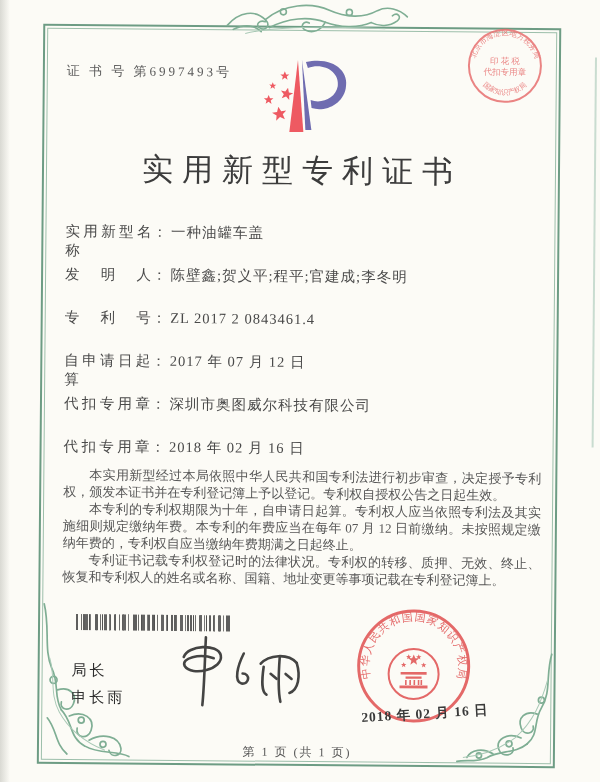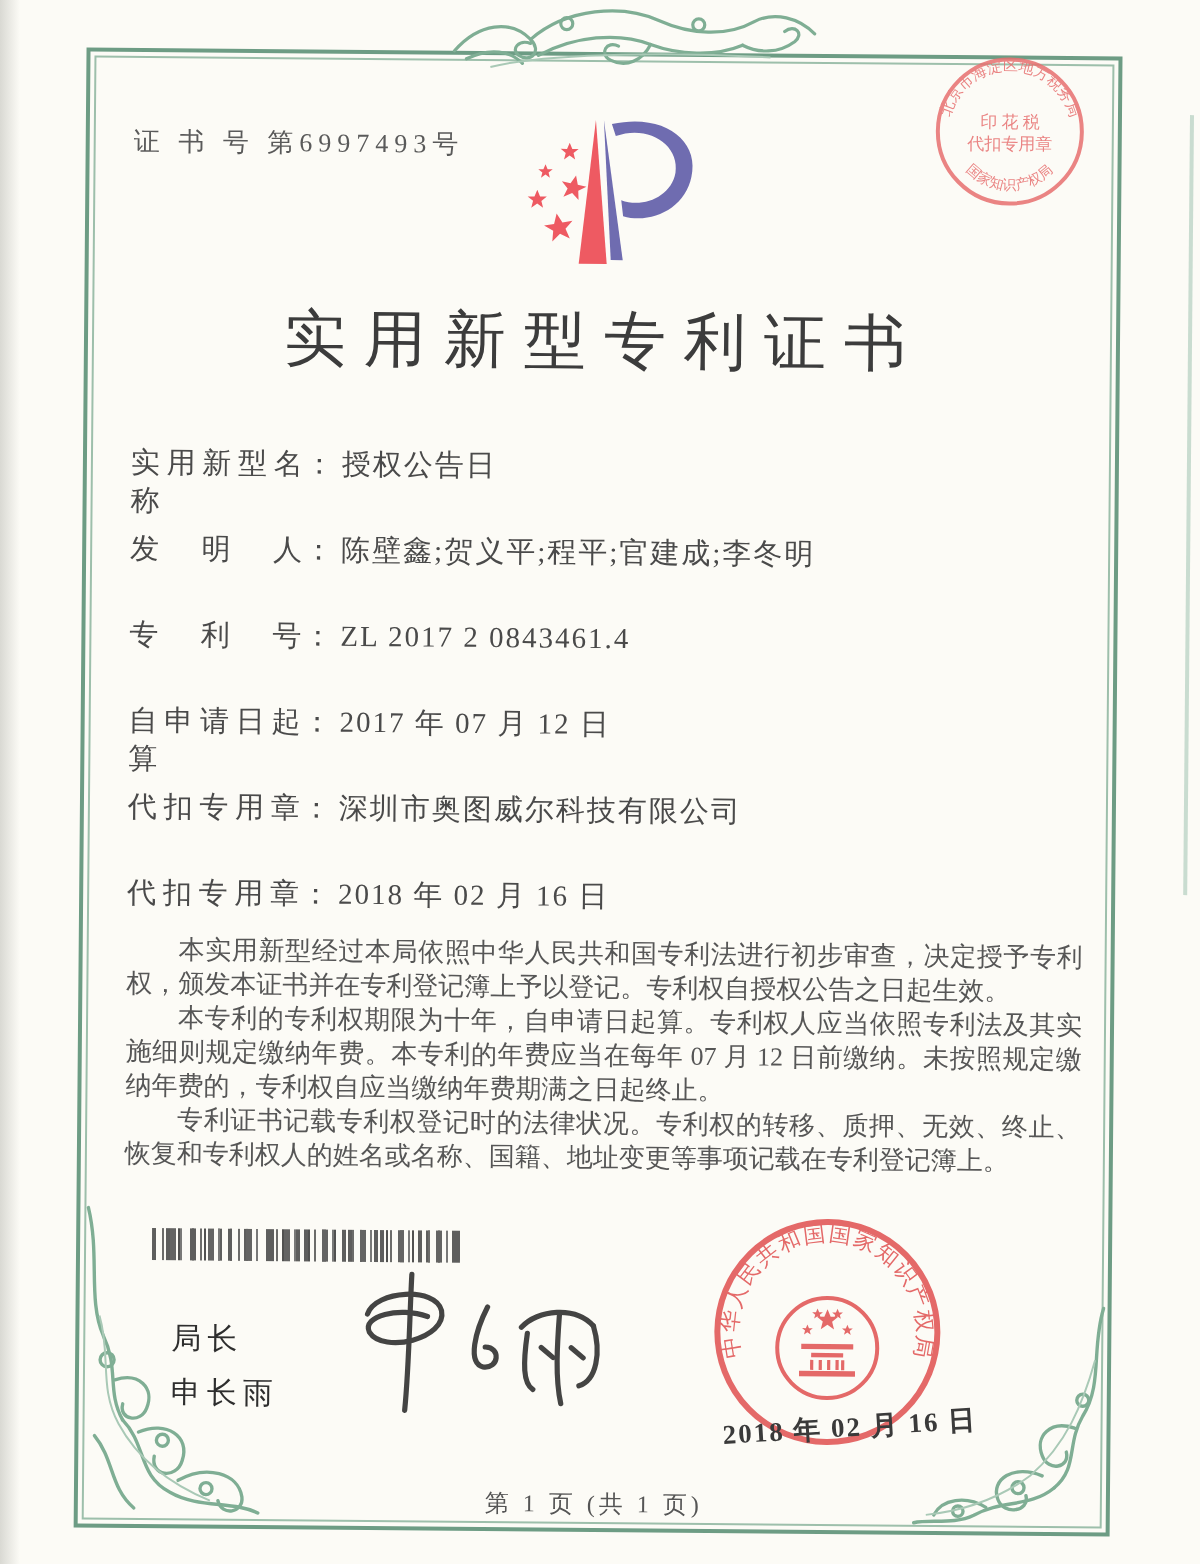--- a/index.html
+++ b/index.html
@@ -22,21 +22,21 @@
   .fcolon{display:inline-block;margin:0 4px 0 1px;}
   .fvalue{letter-spacing:1px;}
   .bodytext{position:absolute;left:64px;top:468px;width:478px;font-size:13px;line-height:17px;
             color:#565656;text-align:justify;}
   .bodytext p{margin:0;text-indent:2em;}
   .barcode{position:absolute;left:78px;top:616px;width:154px;height:16px;opacity:.78;
      background:
       repeating-linear-gradient(90deg,#333 0 2px,transparent 2px 5px,#444 5px 6px,transparent 6px 9px,
         #3a3a3a 9px 12px,transparent 12px 14px,#555 14px 15px,transparent 15px 19px),
       repeating-linear-gradient(90deg,#222 0 1px,transparent 1px 7px,#333 7px 9px,transparent 9px 13px);}
-  .signer{position:absolute;left:88px;top:658px;font-family:"Liberation Sans","DejaVu Sans",sans-serif;
+  .signer{position:absolute;left:74px;top:658px;font-family:"Liberation Sans","DejaVu Sans",sans-serif;
           font-size:15px;color:#2e2e2e;letter-spacing:3px;line-height:27px;}
   .signature{position:absolute;left:170px;top:632px;}
   .seal{position:absolute;left:357px;top:606px;opacity:.92;}
   .seal-date{position:absolute;left:364px;top:704px;font-size:13.5px;color:#3a3a3a;
              letter-spacing:1px;transform:rotate(-4deg);font-weight:bold;}
   .tax-stamp{position:absolute;left:462px;top:24px;opacity:.85;}
   .footer{position:absolute;left:0;top:744px;width:100%;text-align:center;
           font-size:12px;letter-spacing:2px;color:#555;}
   .flourish{position:absolute;}
   svg text{font-family:"Liberation Serif","DejaVu Serif",serif;}
@@ -118,21 +118,21 @@
       <g fill="#6f6cb0">
         <polygon points="56,10 66,80 60,80"></polygon>
         <path d="M60 12 C 86 6, 104 20, 100 38 C 97 54, 80 62, 66 58 L 65 50 C 76 54, 90 48, 92 36 C 94 22, 78 12, 62 18 Z"></path>
       </g>
     </svg>
 
     <div class="title">实用新型专利证书</div>
 
     <div class="fields">
       <div class="frow">
-        <span class="flabel">实用新型名称</span><span class="fcolon">：</span><span class="fvalue">授权公告日</span>
+        <span class="flabel">实用新型名称</span><span class="fcolon">：</span><span class="fvalue">一种油罐车盖</span>
       </div>
       <div class="frow">
         <span class="flabel">发明人</span><span class="fcolon">：</span><span class="fvalue">陈壁鑫;贺义平;程平;官建成;李冬明</span>
       </div>
       <div class="frow">
         <span class="flabel">专利号</span><span class="fcolon">：</span><span class="fvalue">ZL 2017 2 0843461.4</span>
       </div>
       <div class="frow">
         <span class="flabel">自申请日起算</span><span class="fcolon">：</span><span class="fvalue">2017 年 07 月 12 日</span>
       </div>

